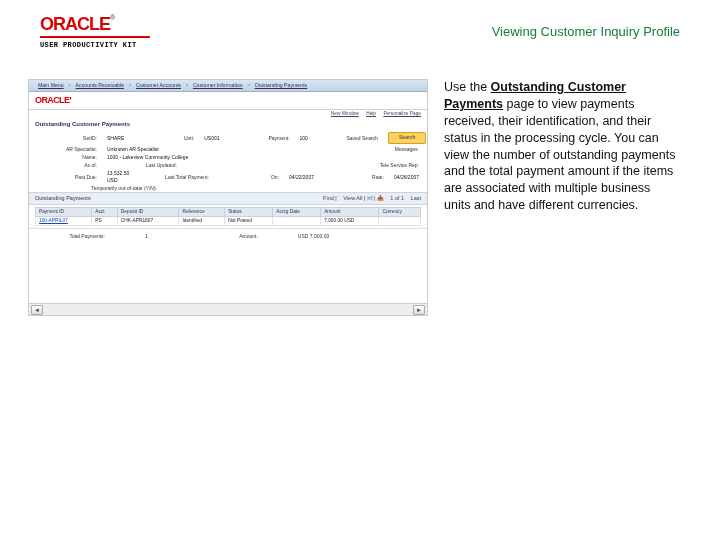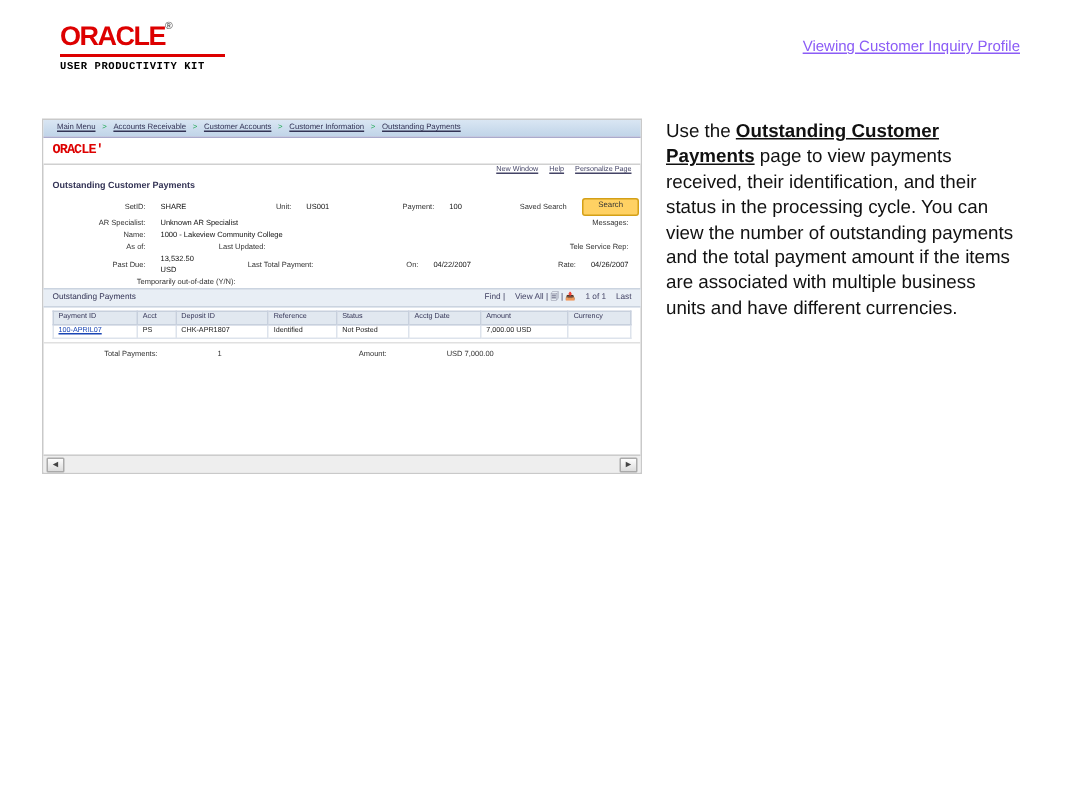--- a/index.html
+++ b/index.html
@@ -5,36 +5,36 @@
   * { box-sizing: border-box; margin: 0; padding: 0; }
   body { width: 720px; height: 540px; background: #fff; font-family: Arial, Helvetica, sans-serif; position: relative; }
 
   
   .header { padding: 14px 40px 2px 40px; display: flex; align-items: center; justify-content: space-between; }
   .logo-block { display: flex; flex-direction: column; }
   .oracle-logo { color: #d00; font-family: Arial, sans-serif; font-weight: bold; font-size: 18px; letter-spacing: -1px; }
   .oracle-logo .tm { font-size: 7px; vertical-align: top; color: #666; }
   .logo-rule { width: 110px; border: none; border-top: 2px solid #d00; margin: 1px 0 3px 0; }
   .upk { font-family: Liberation Mono, monospace; font-size: 7px; font-weight: bold; letter-spacing: 0.4px; }
-  .page-title { font-size: 10px; color: #8b5cf6; text-decoration: underline; }
+  .page-title { font-size: 13px; color: #15803d; }
 
   
   .content { display: flex; padding: 28px 40px 0 28px; gap: 16px; }
   .left { width: 400px; }
   .right { flex: 1; font-size: 12.5px; line-height: 1.35; color: #111; }
   .step-label { margin-bottom: 24px; }
   .instruction b { font-weight: bold; }
   .instruction u { text-decoration: underline; }
 
   
   .app { border: 1px solid #c9c9c9; background: #fff; font-size: 5px; color: #333; line-height: 1.25; }
   .app-nav { background: linear-gradient(#d9e6f3, #c0d4e8); border-bottom: 1px solid #aac; padding: 2px 6px; font-size: 5.2px; color: #2a5; }
   .app-nav span { color: #335; text-decoration: underline; margin: 0 3px; }
   .app-brand { background: #fff; border-bottom: 1px solid #d0d0d0; padding: 3px 6px; }
-  .app-brand .mini-oracle { color: #d00; font-weight: bold; font-size: 9px; letter-spacing: -0.6px; font-family: Liberation Mono, monospace; }
+  .app-brand .mini-oracle { color: #d00; font-weight: bold; font-size: 9px; letter-spacing: -0.6px; }
   .app-toolbar { text-align: right; padding: 1px 6px; font-size: 4.8px; color: #446; }
   .app-toolbar span { margin-left: 6px; text-decoration: underline; }
   .section-title { padding: 3px 6px; font-size: 6px; color: #335; font-weight: bold; }
   .form-row { display: flex; padding: 1px 8px; gap: 10px; align-items: center; }
   .form-row .lbl { min-width: 60px; text-align: right; color: #333; font-size: 5px; }
   .form-row .val { color: #111; font-size: 5px; }
   .search-btn { margin-left: auto; background: #ffd163; border: 1px solid #d4a017; padding: 1px 10px 2px; color: #333; font-size: 5.2px; border-radius: 2px; }
   .subheader { background: #e8eef5; border-top: 1px solid #cbd4e0; border-bottom: 1px solid #cbd4e0; padding: 2px 6px; color: #335; font-size: 5.5px; display: flex; justify-content: space-between; }
   .subheader .links span { margin-left: 5px; color: #446; }
   table.grid { width: calc(100% - 12px); margin: 2px 6px; border-collapse: collapse; font-size: 4.8px; }

